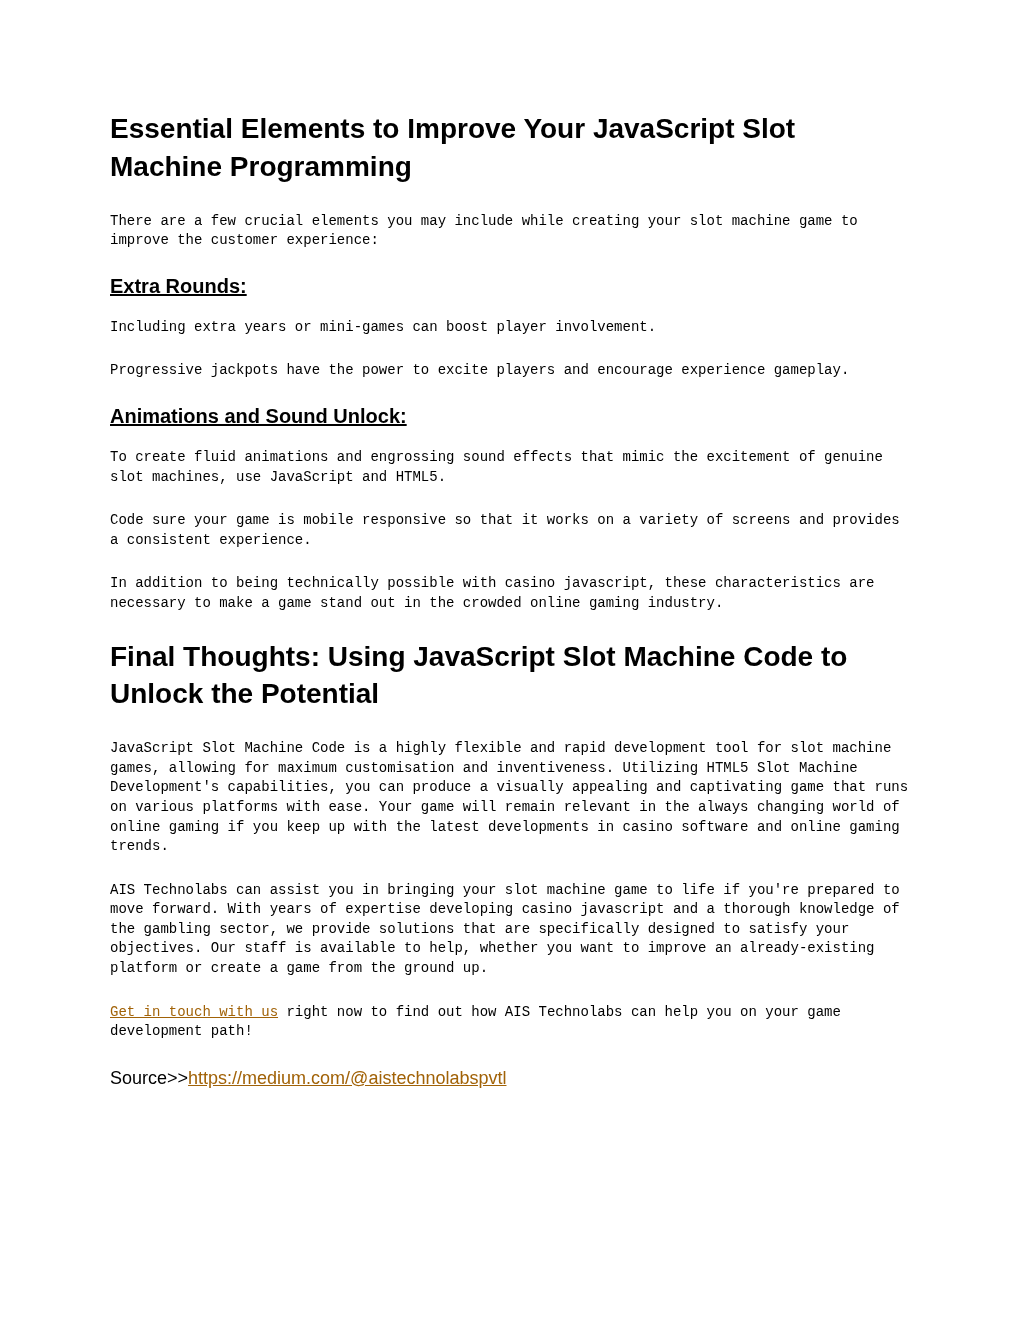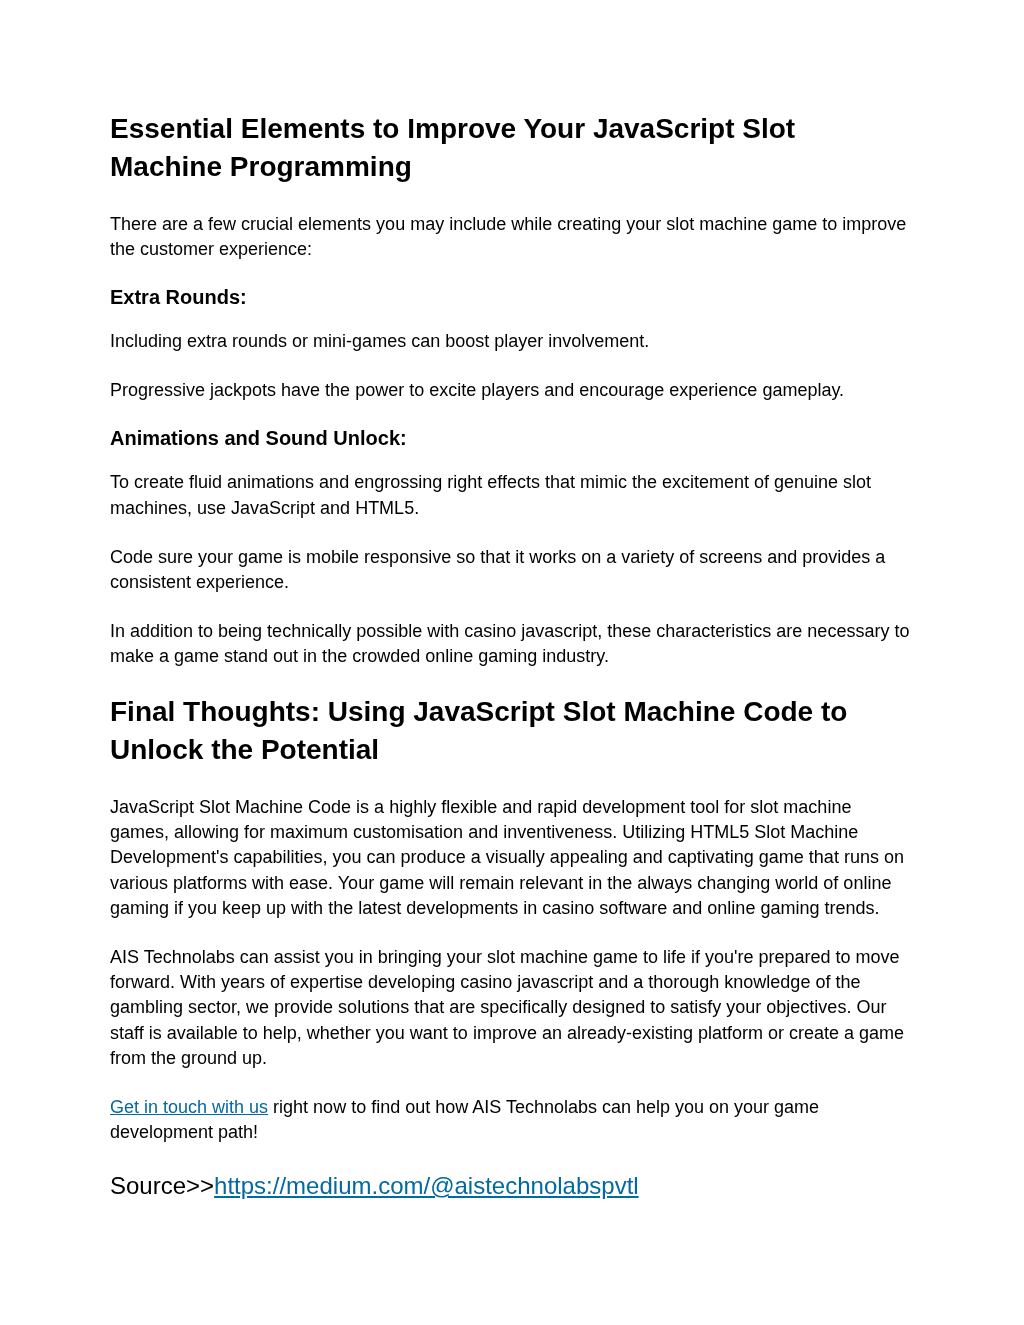--- a/index.html
+++ b/index.html
@@ -11,57 +11,59 @@
     color: #000000;
     padding: 110px 110px 0 110px;
   }
   h2.main-heading {
     font-size: 28px;
     font-weight: bold;
     line-height: 1.35;
     margin-bottom: 26px;
   }
   p.body-text {
-    font-size: 18px;
+    font-size: 14px;
     line-height: 1.4;
     margin-bottom: 24px;
     color: #000000;
+    font-family: Liberation Mono, monospace;
   }
   h3.sub-heading {
     font-size: 20px;
     font-weight: bold;
     margin-bottom: 20px;
     margin-top: 2px;
+    text-decoration: underline;
   }
   a.link {
-    color: #0369a1;
+    color: #a16207;
     text-decoration: underline;
   }
   .source-line {
-    font-size: 24px;
+    font-size: 18px;
     line-height: 1.4;
   }
   .section-gap { }
 </style>
 </head>
 <body>
 
 <h2 class="main-heading">Essential Elements to Improve Your JavaScript Slot Machine Programming</h2>
 
 <p class="body-text">There are a few crucial elements you may include while creating your slot machine game to improve the customer experience:</p>
 
 <h3 class="sub-heading">Extra Rounds:</h3>
 
-<p class="body-text">Including extra rounds or mini-games can boost player involvement.</p>
+<p class="body-text">Including extra years or mini-games can boost player involvement.</p>
 
 <p class="body-text">Progressive jackpots have the power to excite players and encourage experience gameplay.</p>
 
 <h3 class="sub-heading">Animations and Sound Unlock:</h3>
 
-<p class="body-text">To create fluid animations and engrossing right effects that mimic the excitement of genuine slot machines, use JavaScript and HTML5.</p>
+<p class="body-text">To create fluid animations and engrossing sound effects that mimic the excitement of genuine slot machines, use JavaScript and HTML5.</p>
 
 <p class="body-text">Code sure your game is mobile responsive so that it works on a variety of screens and provides a consistent experience.</p>
 
 <p class="body-text">In addition to being technically possible with casino javascript, these characteristics are necessary to make a game stand out in the crowded online gaming industry.</p>
 
 <h2 class="main-heading section-gap">Final Thoughts: Using JavaScript Slot Machine Code to Unlock the Potential</h2>
 
 <p class="body-text">JavaScript Slot Machine Code is a highly flexible and rapid development tool for slot machine games, allowing for maximum customisation and inventiveness. Utilizing HTML5 Slot Machine Development's capabilities, you can produce a visually appealing and captivating game that runs on various platforms with ease. Your game will remain relevant in the always changing world of online gaming if you keep up with the latest developments in casino software and online gaming trends.</p>
 
 <p class="body-text">AIS Technolabs can assist you in bringing your slot machine game to life if you're prepared to move forward. With years of expertise developing casino javascript and a thorough knowledge of the gambling sector, we provide solutions that are specifically designed to satisfy your objectives. Our staff is available to help, whether you want to improve an already-existing platform or create a game from the ground up.</p>

